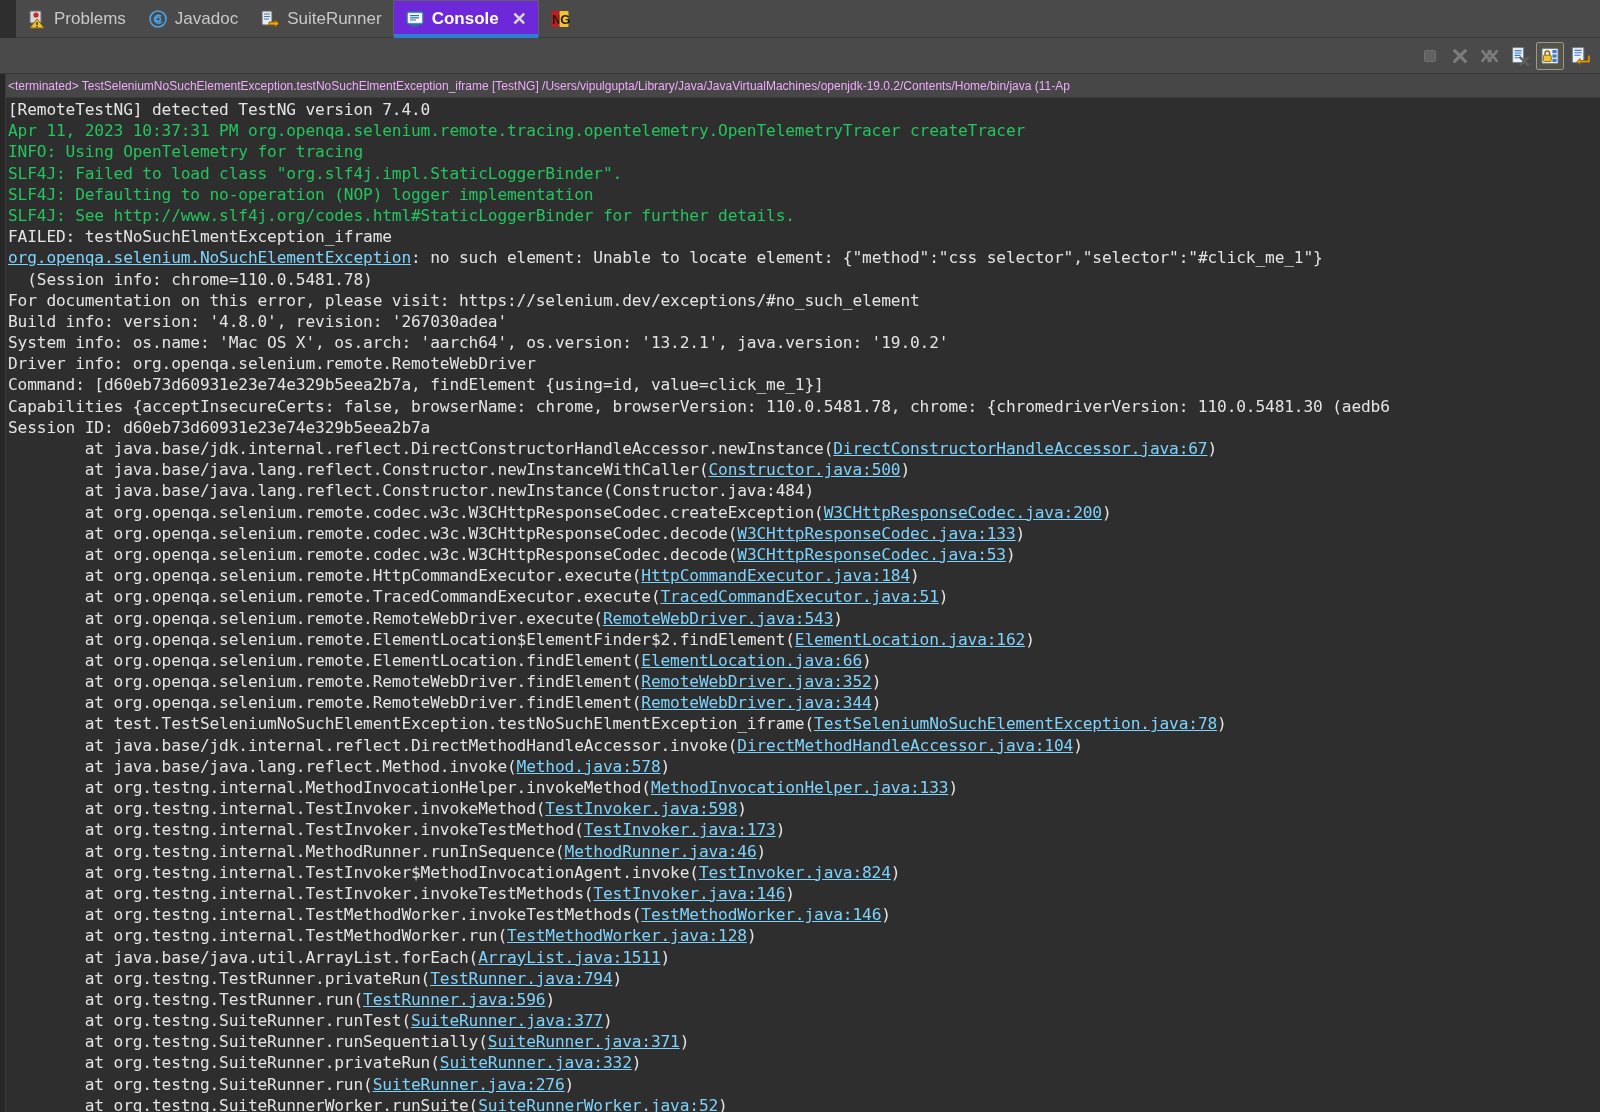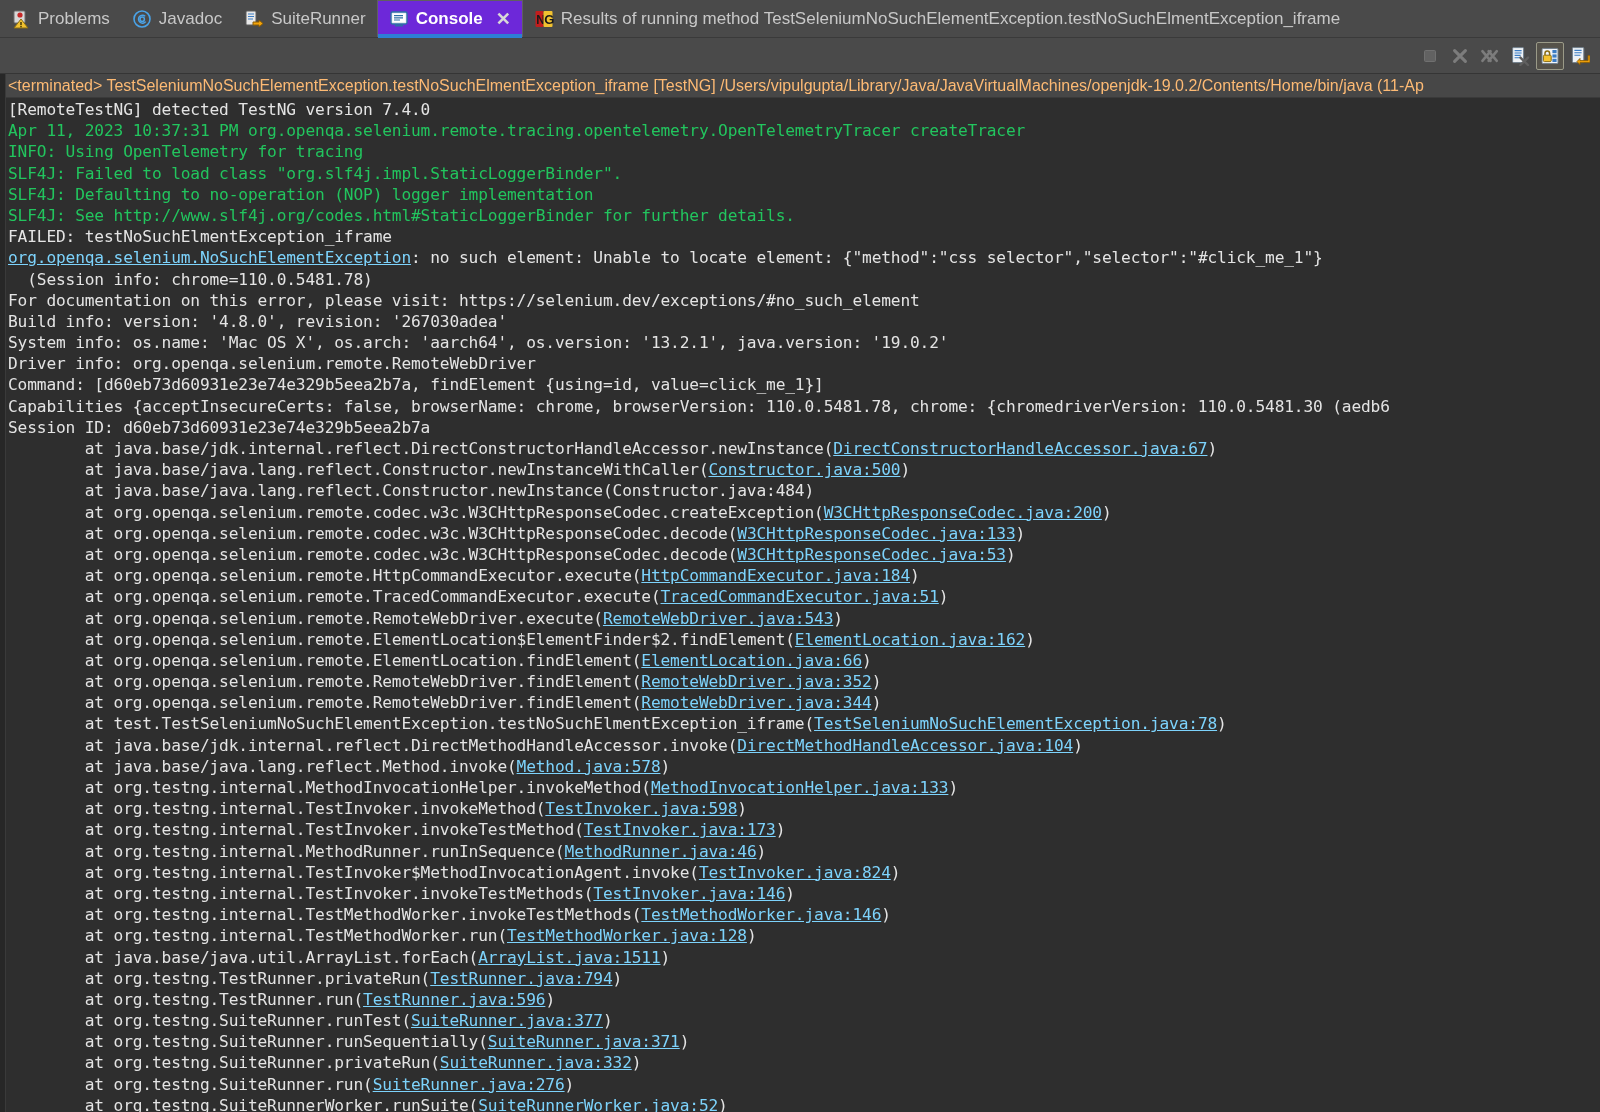--- a/index.html
+++ b/index.html
@@ -16,20 +16,21 @@
   }
 
   
   .tabbar {
     height: 38px;
     background: #4a4a4a;
     display: flex;
     align-items: stretch;
     box-sizing: border-box;
     border-bottom: 1px solid #3a3a3a;
+    margin-left: 16px;
   }
   .tab {
     display: flex;
     align-items: center;
     gap: 7px;
     padding: 0 11px;
     color: #c8c8c8;
     font-size: 17px;
     white-space: nowrap;
     position: relative;
@@ -100,22 +101,22 @@
   }
   .ruler {
     position: absolute;
     top: 0; left: 0; bottom: 0;
     width: 5px;
     background: #272727;
     border-right: 1px solid #3a3a3a;
   }
   .console-head {
     background: #474747;
-    color: #fdba74;
-    font-size: 16px;
+    color: #f0abfc;
+    font-size: 12px;
     line-height: 24px;
     height: 24px;
     padding-left: 8px;
     white-space: nowrap;
     overflow: hidden;
     box-sizing: border-box;
     border-bottom: 1px solid #3a3a3a;
     font-family: "Liberation Sans", sans-serif;
   }
   .console-body {
@@ -186,21 +187,20 @@
     </div>
     <div class="tab">
       <span style="display: flex;">
         <svg viewBox="0 0 20 20" width="20" height="20" class="tab-icon">
           <rect x="1.5" y="2" width="8" height="16" rx="1" fill="#c21d1d"></rect>
           <text x="2.2" y="14.6" font-family="Liberation Sans" font-size="12" font-weight="bold" fill="#1a1a1a">N</text>
           <rect x="9.5" y="2" width="9" height="16" rx="1" fill="#f2c230"></rect>
           <text x="10.2" y="15" font-family="Liberation Sans" font-size="13" font-weight="bold" fill="#1a1a1a">G</text>
         </svg>
       </span>
-      <span>Results of running method TestSeleniumNoSuchElementException.testNoSuchElmentException_iframe</span>
     </div>
   </div>
 
 <div class="toolbar" id="toolbar">
     <div class="tb-btn" title="Terminate">
       <span style="display: flex; opacity: 0.75;">
         <svg viewBox="0 0 20 20" width="20" height="20" class="tab-icon">
           <rect x="4.5" y="4.5" width="11" height="11" rx="1" fill="#6b6b6b" stroke="#7d7d7d"></rect>
         </svg>
       </span>

